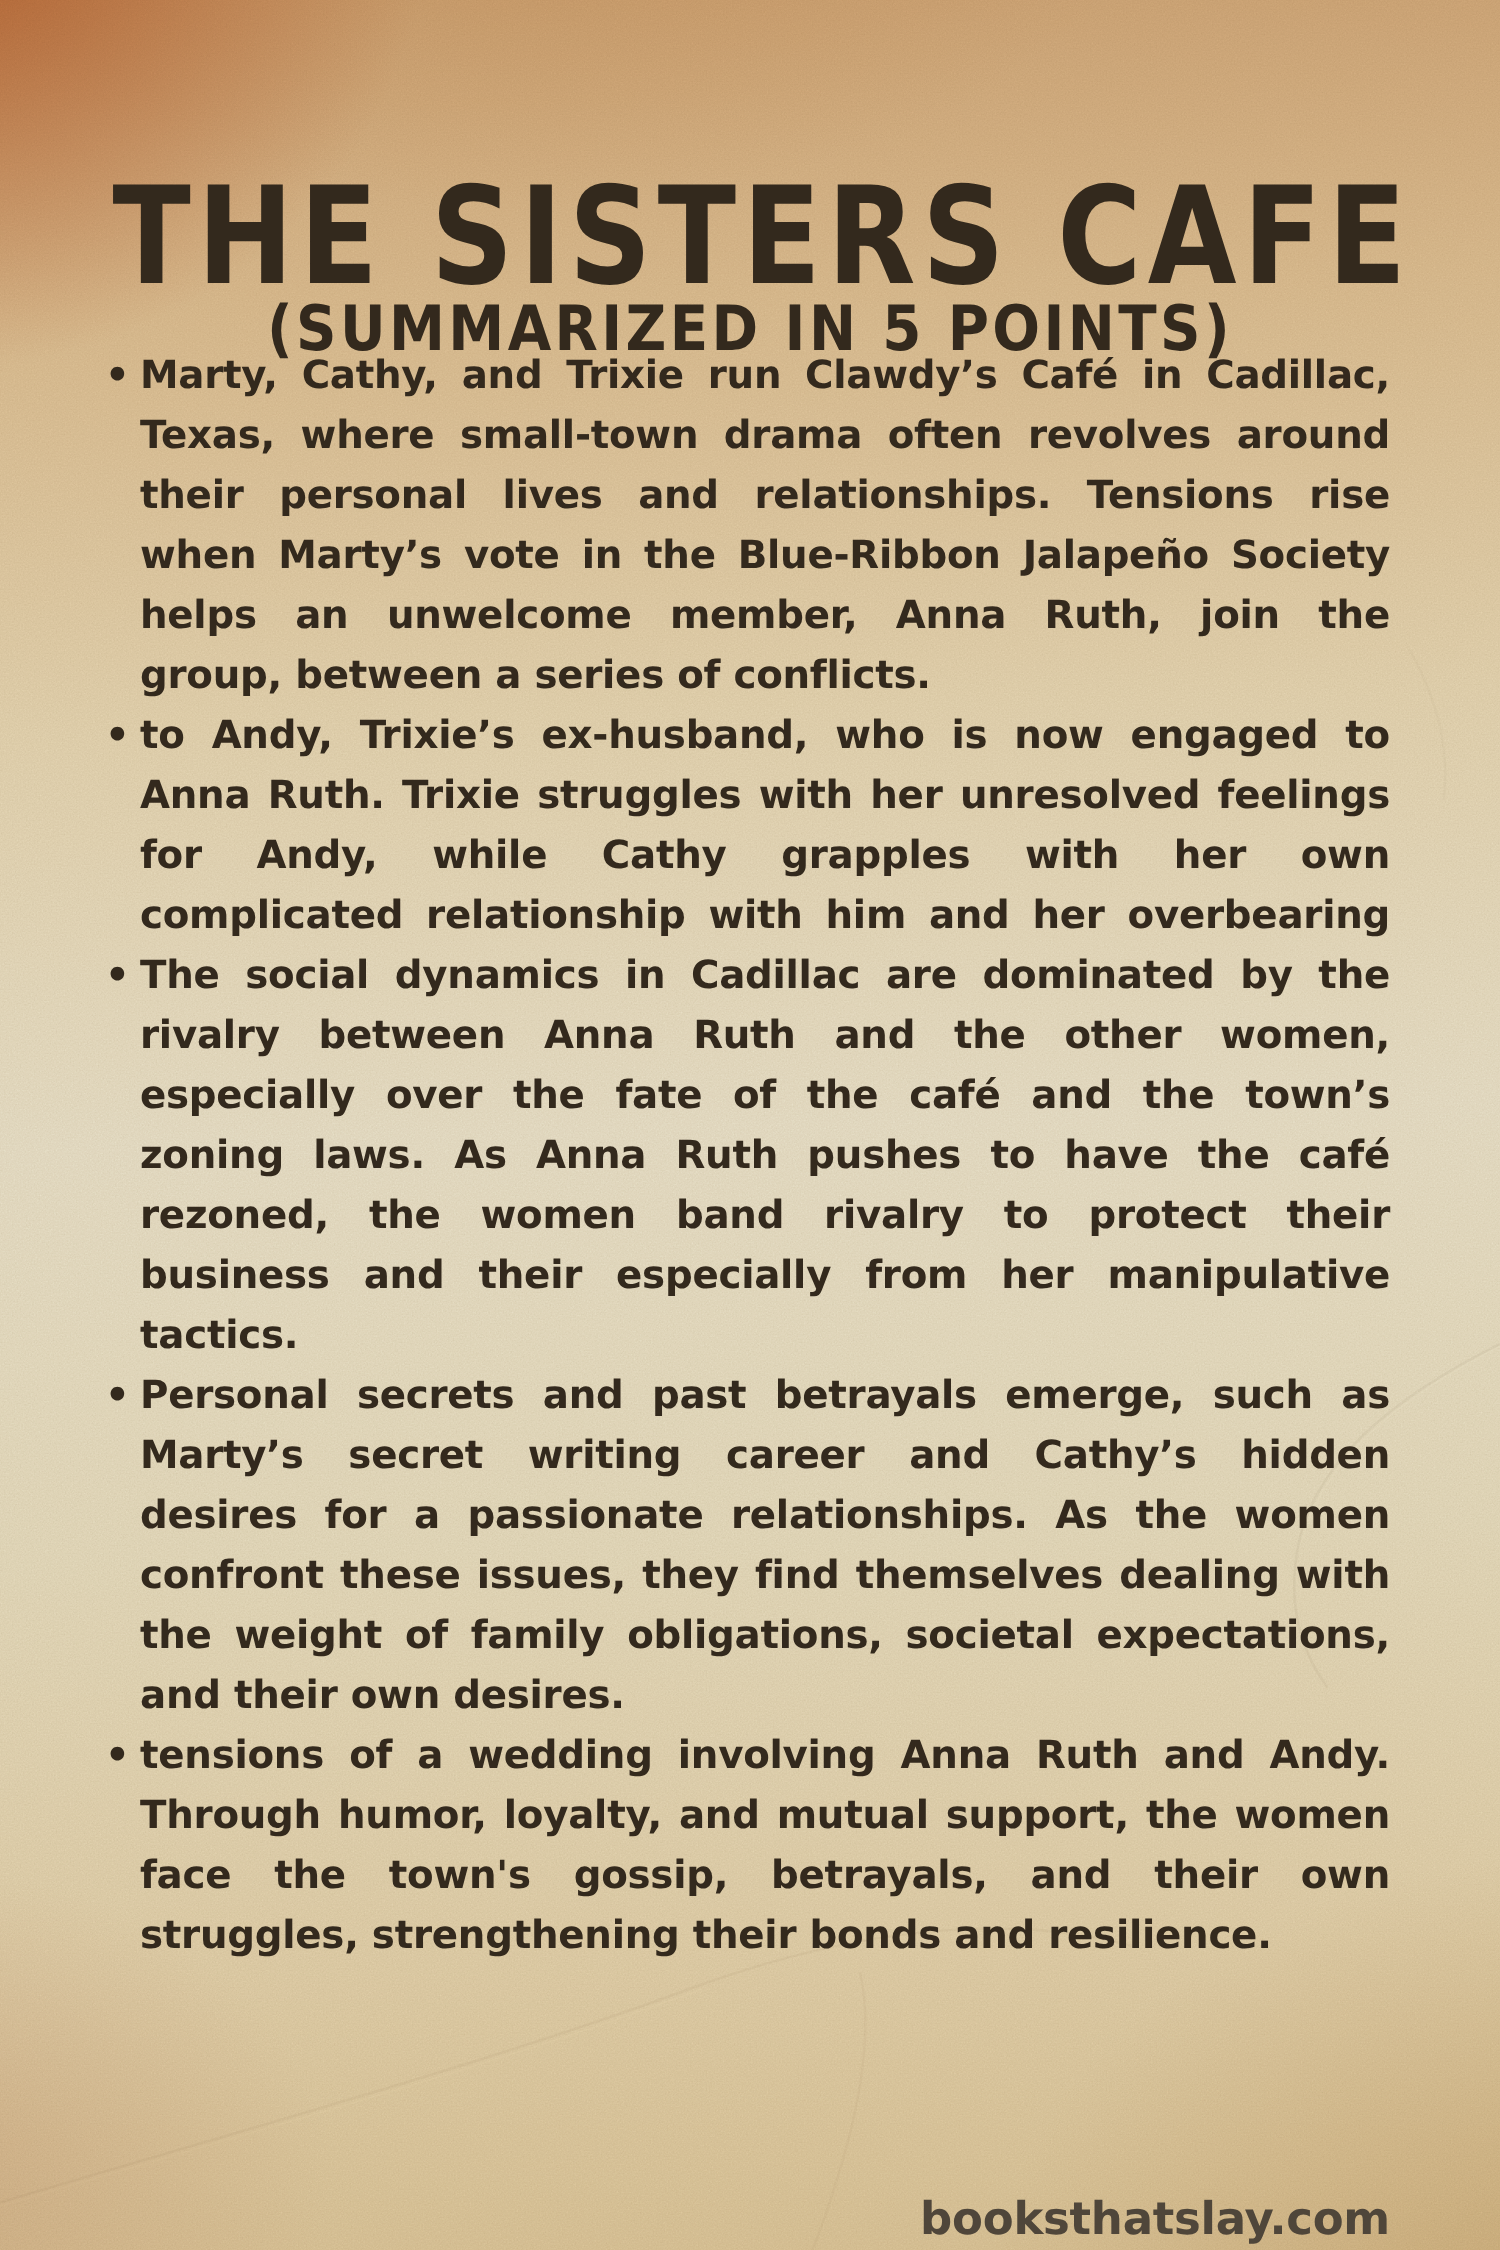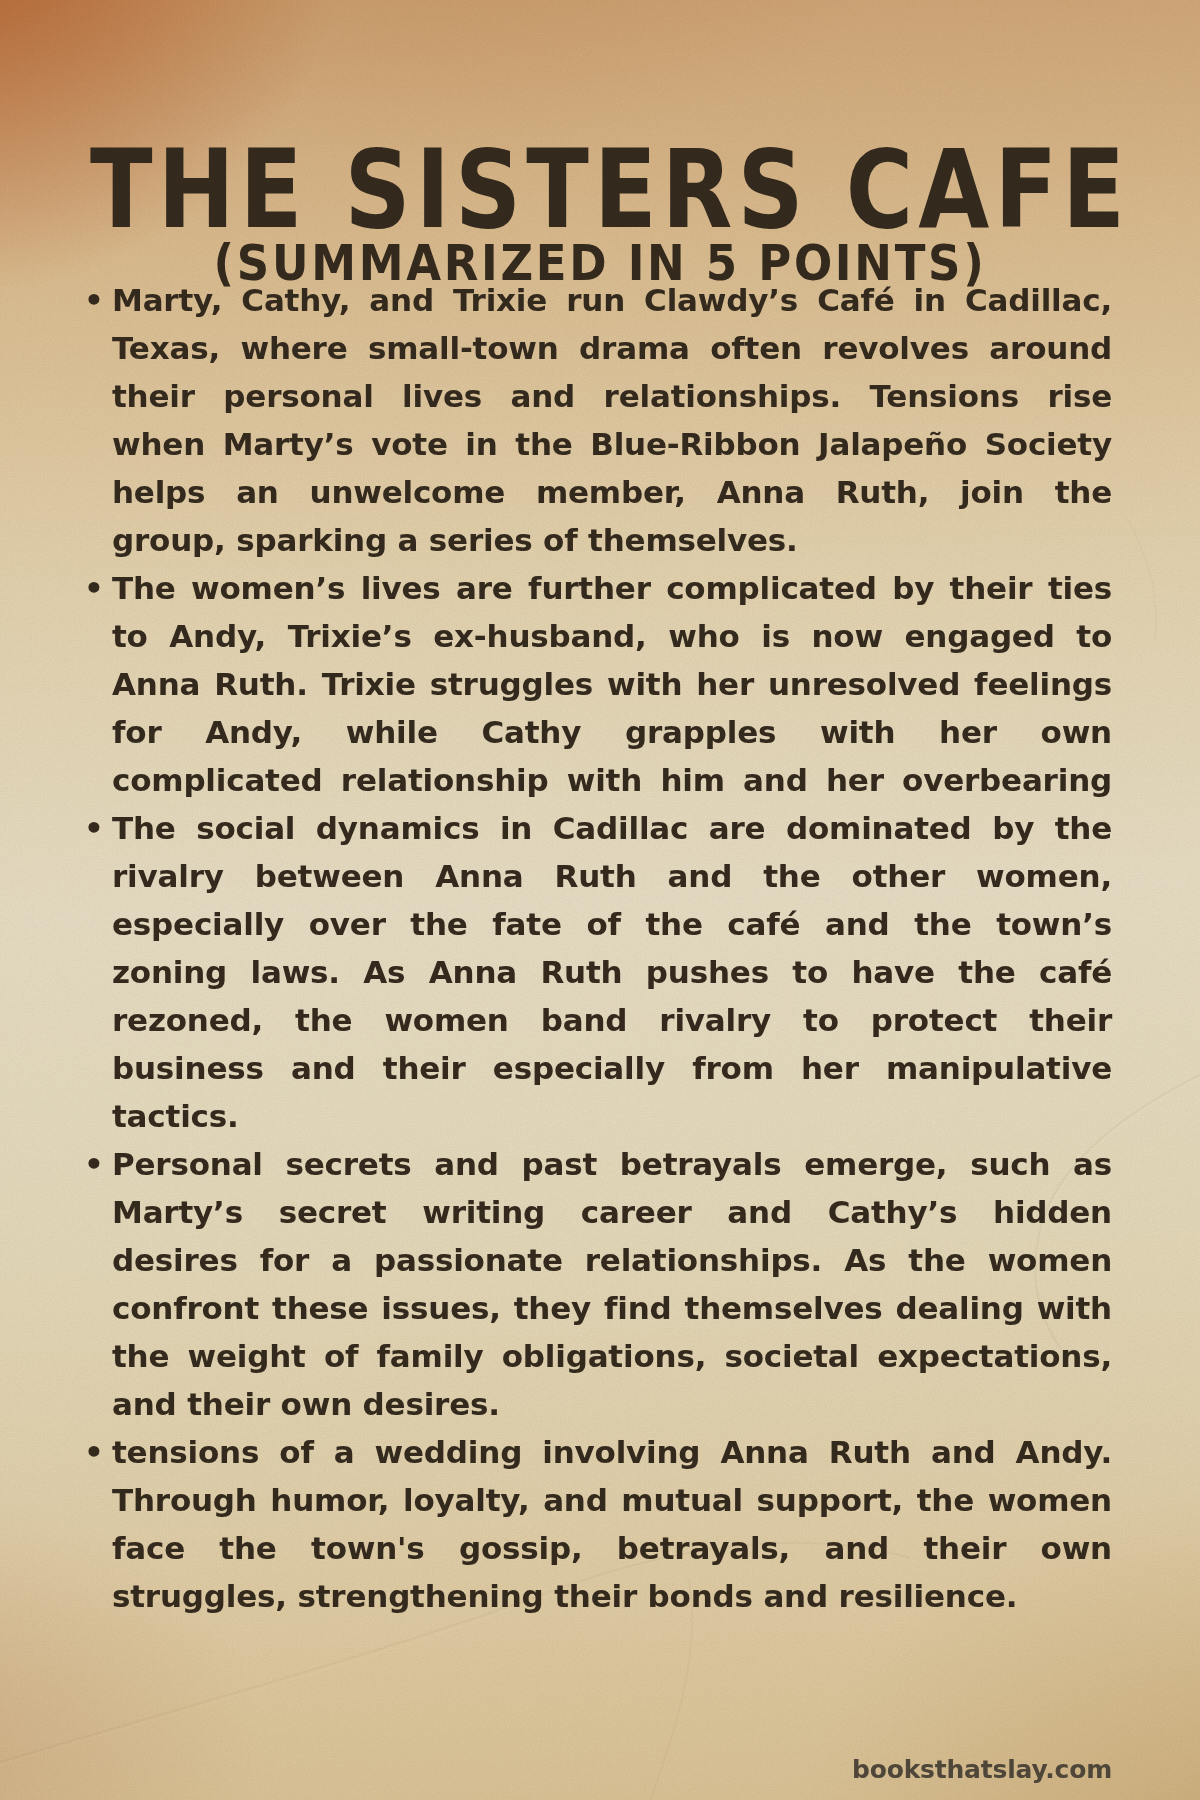--- a/index.html
+++ b/index.html
@@ -28,21 +28,21 @@
   ul.summary{list-style:none;margin:0;padding:0;position:absolute;left:112px;top:276px;width:1000px;}
   li.bullet{position:relative;}
   li.bullet::before{content:"\2022";position:absolute;left:-28px;top:0;line-height:48px;font-size:31px;}
   .line{
     font-size:31px;line-height:48px;letter-spacing:-0.2px;
     text-align:justify;text-align-last:justify;height:48px;white-space:nowrap;
   }
   .line.last{text-align-last:left;}
   .footer{
     position:absolute;top:1756px;right:88px;
-    font-size:25px;line-height:1.1;letter-spacing:-0.2px;color:#4f463a;
+    font-size:36px;line-height:1.1;letter-spacing:-0.2px;color:#4f463a;
   }
 </style>
 </head>
 <body>
 
 <svg class="texture" xmlns="http://www.w3.org/2000/svg" width="1200" height="1800">
   <filter id="grain">
     <feTurbulence type="fractalNoise" baseFrequency="0.8" numOctaves="2" seed="7" result="t"></feTurbulence>
     <feColorMatrix in="t" type="matrix" values="0 0 0 0 0.42
               0 0 0 0 0.34
@@ -63,24 +63,23 @@
 <h1 class="title">THE SISTERS CAFE</h1>
 <h2 class="subtitle">(SUMMARIZED IN 5 POINTS)</h2>
 
 <ul class="summary">
     <li class="bullet">
       <div class="line">Marty, Cathy, and Trixie run Clawdy’s Café in Cadillac,</div>
       <div class="line">Texas, where small-town drama often revolves around</div>
       <div class="line">their personal lives and relationships. Tensions rise</div>
       <div class="line">when Marty’s vote in the Blue-Ribbon Jalapeño Society</div>
       <div class="line">helps an unwelcome member, Anna Ruth, join the</div>
-      <div class="line last">group, sparking a series of themselves.</div>
+      <div class="line last">group, between a series of conflicts.</div>
     </li>
     <li class="bullet">
-      <div class="line">The women’s lives are further complicated by their ties</div>
       <div class="line">to Andy, Trixie’s ex-husband, who is now engaged to</div>
       <div class="line">Anna Ruth. Trixie struggles with her unresolved feelings</div>
       <div class="line">for Andy, while Cathy grapples with her own</div>
       <div class="line">complicated relationship with him and her overbearing</div>
     </li>
     <li class="bullet">
       <div class="line">The social dynamics in Cadillac are dominated by the</div>
       <div class="line">rivalry between Anna Ruth and the other women,</div>
       <div class="line">especially over the fate of the café and the town’s</div>
       <div class="line">zoning laws. As Anna Ruth pushes to have the café</div>

